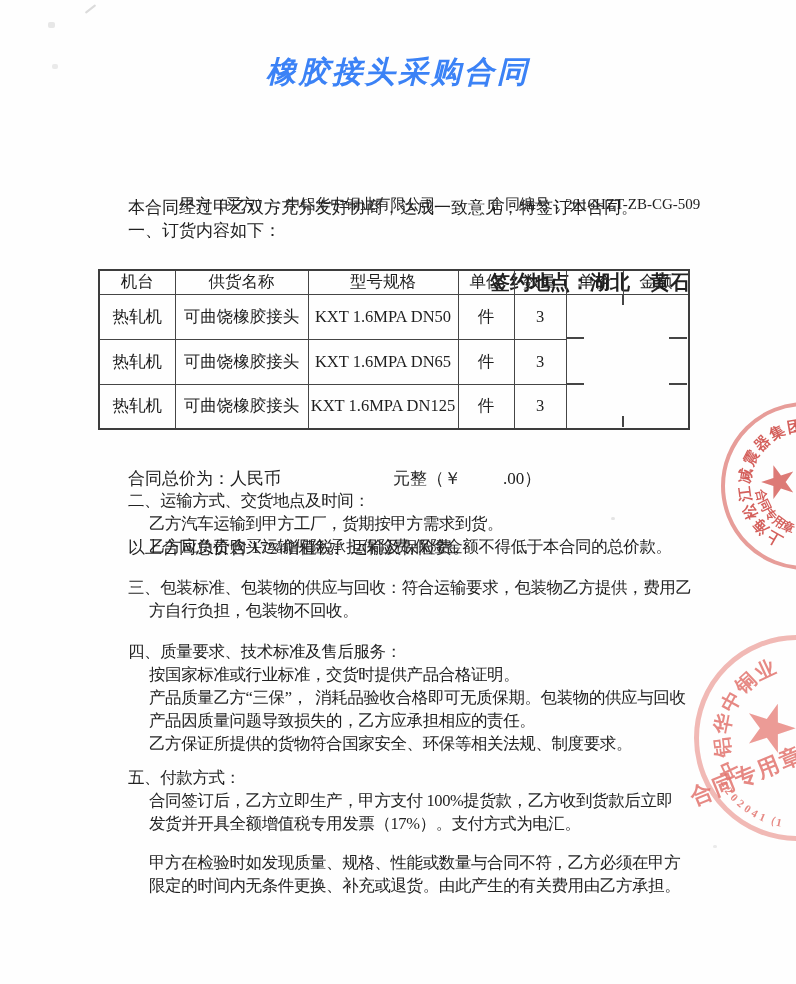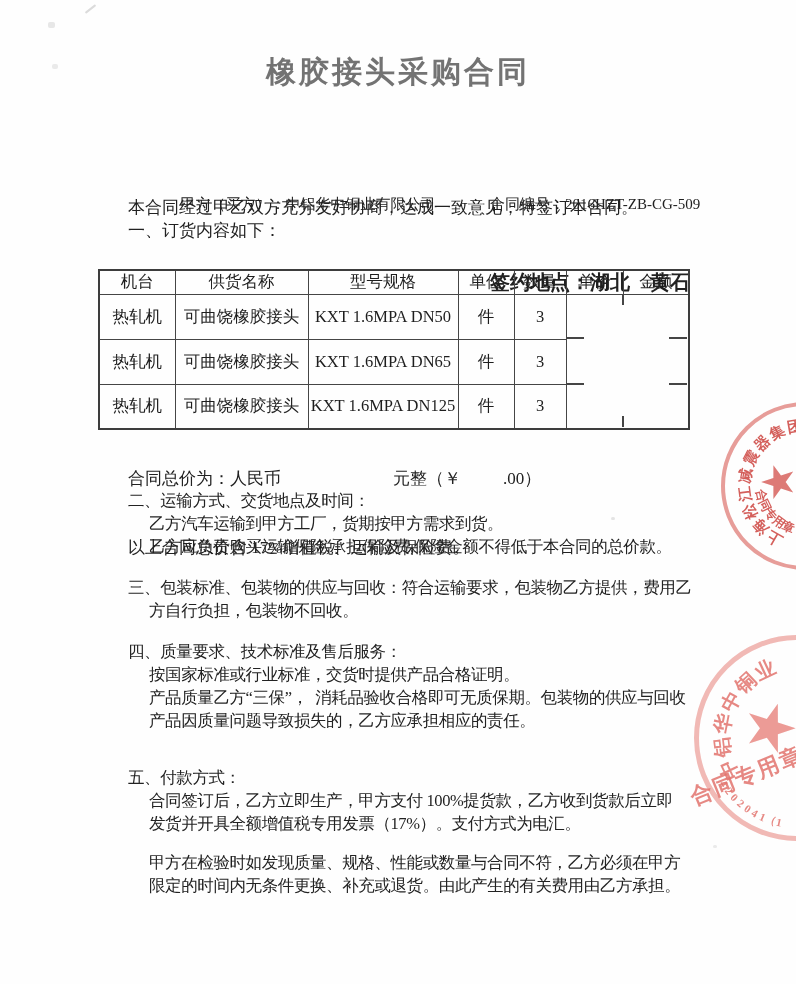--- a/index.html
+++ b/index.html
@@ -3,21 +3,21 @@
 <meta charset="utf-8">
 <style>
   html,body{margin:0;padding:0;background:#ffffff;}
   .page{
     position:relative;width:796px;height:984px;background:#fefefe;
     overflow:hidden;font-family:"Liberation Serif","DejaVu Serif",serif;
     color:#212121;
   }
   .title{
     position:absolute;top:52px;left:0;width:796px;text-align:center;
-    font-size:30px;font-weight:700;letter-spacing:3px;color:#737373;
+    font-size:30px;font-weight:700;letter-spacing:3px;color:#3b82f6;font-style:italic;
   }
   .parties{position:absolute;left:128px;top:137px;width:360px;font-size:15px;line-height:27px;white-space:pre;text-align:center;}
   .meta{position:absolute;left:490px;top:139px;width:300px;font-size:15px;line-height:26px;white-space:pre;}
   .meta .sign{font-weight:700;font-size:20px;}
   .preamble{position:absolute;left:128px;top:196px;width:600px;font-size:17px;white-space:pre;}
   .sec1title{position:absolute;left:128px;top:219px;width:400px;font-size:17px;white-space:pre;}
 
   .table-wrap{position:absolute;left:98px;top:243px;width:590px;height:159px;margin-top:26px;}
   table.order{border-collapse:collapse;table-layout:fixed;width:590px;}
   table.order th,table.order td{
@@ -142,20 +142,21 @@
       </div>
       <div class="section" style="top: 576px;">
         <div class="cline">三、包装标准、包装物的供应与回收：符合运输要求，包装物乙方提供，费用乙</div>
         <div class="cline ind">方自行负担，包装物不回收。</div>
       </div>
       <div class="section" style="top: 640px;">
         <div class="cline">四、质量要求、技术标准及售后服务：</div>
         <div class="cline ind">按国家标准或行业标准，交货时提供产品合格证明。</div>
         <div class="cline ind">产品质量乙方“三保”，  消耗品验收合格即可无质保期。包装物的供应与回收</div>
         <div class="cline ind">产品因质量问题导致损失的，乙方应承担相应的责任。</div>
+        <div class="cline ind">乙方保证所提供的货物符合国家安全、环保等相关法规、制度要求。</div>
       </div>
       <div class="section" style="top: 766px;">
         <div class="cline">五、付款方式：</div>
         <div class="cline ind">合同签订后，乙方立即生产，甲方支付 100%提货款，乙方收到货款后立即</div>
         <div class="cline ind">发货并开具全额增值税专用发票（17%）。支付方式为电汇。</div>
       </div>
       <div class="section" style="top: 851px;">
         <div class="cline ind">甲方在检验时如发现质量、规格、性能或数量与合同不符，乙方必须在甲方</div>
         <div class="cline ind">限定的时间内无条件更换、补充或退货。由此产生的有关费用由乙方承担。</div>
       </div>

